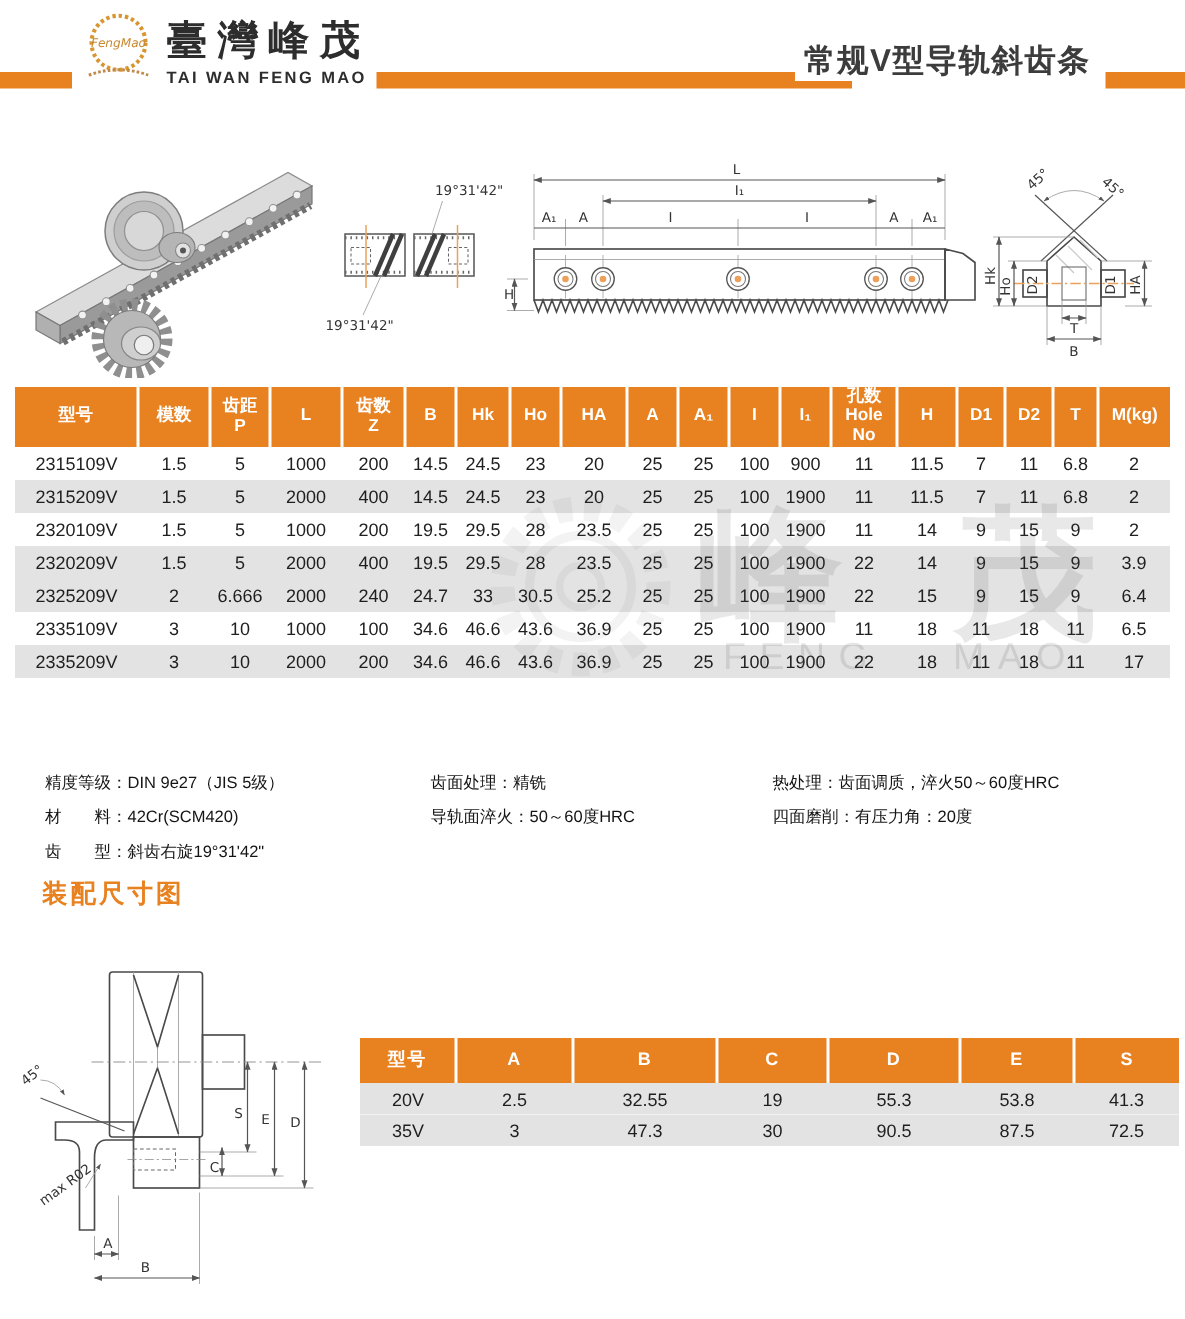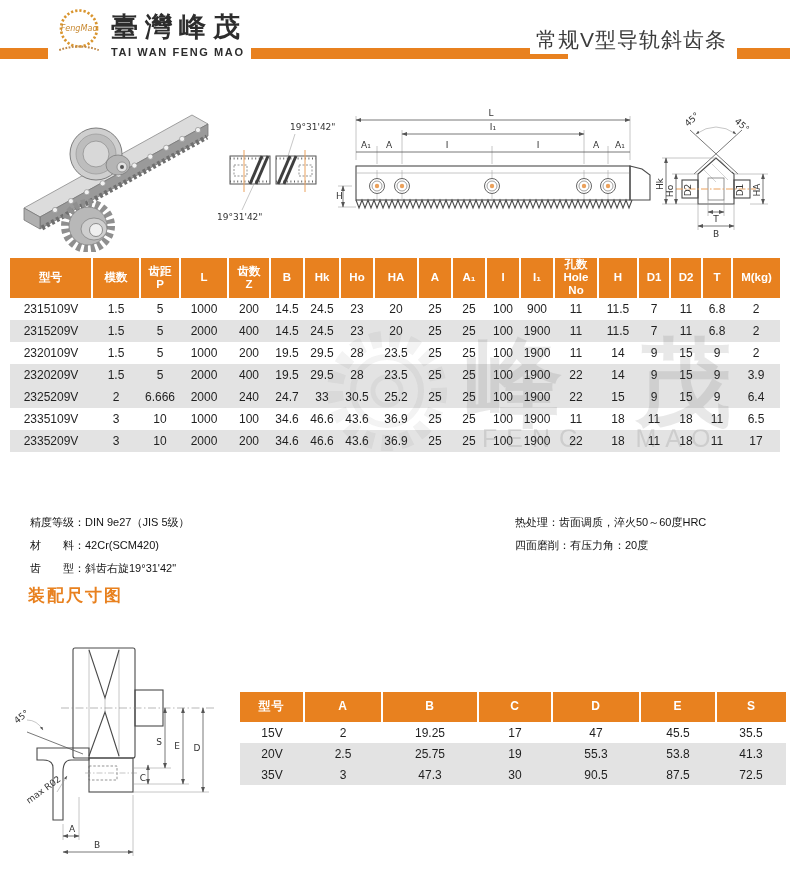--- a/index.html
+++ b/index.html
@@ -7,21 +7,21 @@
 body{width:790px;height:879px;font-family:"Liberation Sans","DejaVu Sans",sans-serif}
 .page{position:relative;width:790px;height:879px;background:#fff;overflow:hidden}
 .band{position:absolute;top:48px;height:11px;background:var(--accent,#E8811F)}
 .band-l{left:0;width:48px}
 .band-m{left:214px;width:354px}
 .band-r{left:737px;width:53px}
 .brand{position:absolute;left:48px;top:4px;display:flex;align-items:center;gap:5px;background:#fff;padding:0 4px}
 .logo{width:54px;height:58px}
 .brand-cn{font-family:"DejaVu Serif","Liberation Serif",serif;font-size:27px;font-weight:bold;color:#2d2d2d;letter-spacing:7px;white-space:nowrap}
 .brand-en{font-family:Liberation Sans, sans-serif;font-size:11px;font-weight:bold;color:#2d2d2d;letter-spacing:1.6px;margin-top:1px}
-.page-title{position:absolute;right:57px;top:26px;font-size:21px;font-weight:normal;color:#3c3c3c;letter-spacing:1px;background:#fff;padding:0 6px}
+.page-title{position:absolute;right:57px;top:26px;font-size:21px;font-weight:bold;color:#3c3c3c;letter-spacing:1px;background:#fff;padding:0 6px}
 .drawing{position:absolute}
 #d1{left:10px;top:68px;width:218px;height:184px}
 #d2{left:216px;top:118px;width:132px;height:112px}
 #d3{left:332px;top:100px;width:330px;height:145px}
 #d4{left:650px;top:100px;width:140px;height:145px}
 svg text{font-family:"DejaVu Sans","Liberation Sans",sans-serif}
 .lbl{font-size:9px;fill:#333}
 .dim{stroke:#555;stroke-width:.8;fill:none}
 .thin{stroke:#999;stroke-width:.55;fill:none}
 .out{stroke:#4a4a4a;stroke-width:1.1;fill:none}
@@ -442,20 +442,24 @@
     <circle cx="75" cy="75" r="14" fill="none" stroke="rgba(90,90,90,.12)" stroke-width="5"></circle>
   </svg>
   <div id="wm-cn" class="watermark">峰 茂</div>
   <div id="wm-en" class="watermark">FENG MAO</div>
 
   <div id="spec1" class="spec-col">
     <div class="spec-line">精度等级：DIN 9e27（JIS 5级）</div>
     <div class="spec-line">材　　料：42Cr(SCM420)</div>
     <div class="spec-line">齿　　型：斜齿右旋19°31'42"</div>
   </div>
+  <div id="spec2" class="spec-col">
+    <div class="spec-line">齿面处理：精铣</div>
+    <div class="spec-line">导轨面淬火：50～60度HRC</div>
+  </div>
   <div id="spec3" class="spec-col">
     <div class="spec-line">热处理：齿面调质，淬火50～60度HRC</div>
     <div class="spec-line">四面磨削：有压力角：20度</div>
   </div>
 
   <h2 class="assembly-title">装配尺寸图</h2>
 
   <svg id="ad" class="drawing" viewBox="0 0 218 244">
     <defs>
       <marker id="ara" markerWidth="8" markerHeight="8" refX="6.5" refY="2.5" orient="auto-start-reverse">
@@ -523,33 +527,24 @@
             <th>型号</th>
             <th>A</th>
             <th>B</th>
             <th>C</th>
             <th>D</th>
             <th>E</th>
             <th>S</th>
           </tr>
       </thead>
       <tbody>
-          <tr>
-            <td>15V</td>
-            <td>2</td>
-            <td>19.25</td>
-            <td>17</td>
-            <td>47</td>
-            <td>45.5</td>
-            <td>35.5</td>
-          </tr>
           <tr class="alt">
             <td>20V</td>
             <td>2.5</td>
-            <td>25.75</td>
+            <td>32.55</td>
             <td>19</td>
             <td>55.3</td>
             <td>53.8</td>
             <td>41.3</td>
           </tr>
           <tr class="alt">
             <td>35V</td>
             <td>3</td>
             <td>47.3</td>
             <td>30</td>

